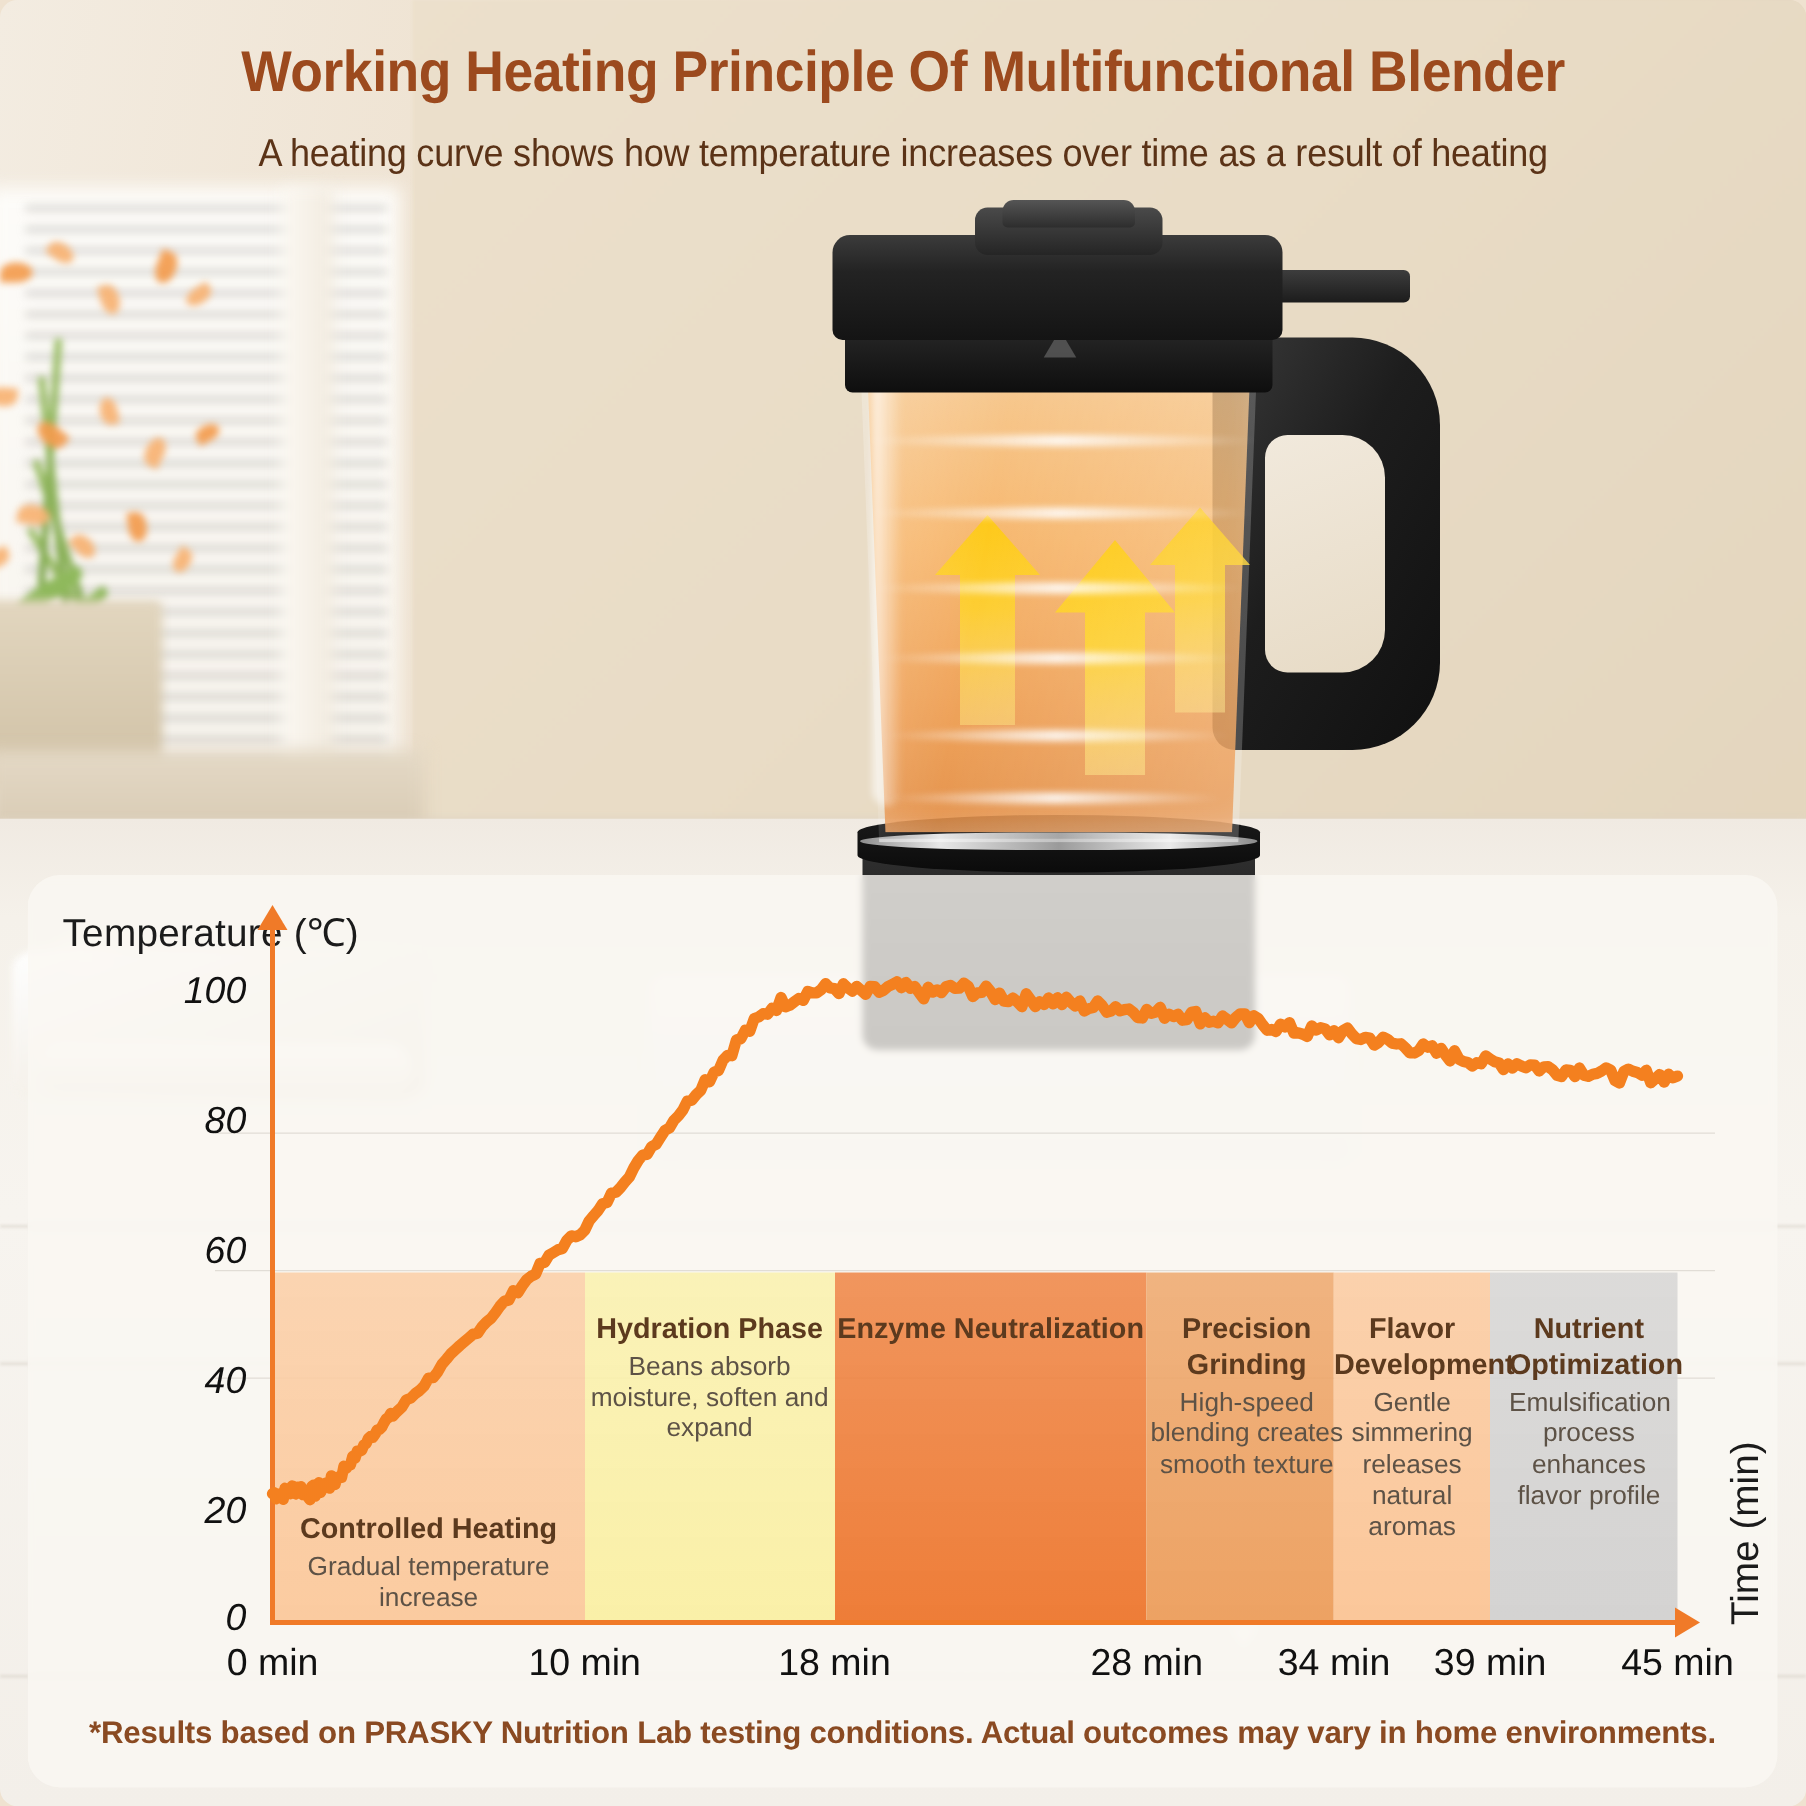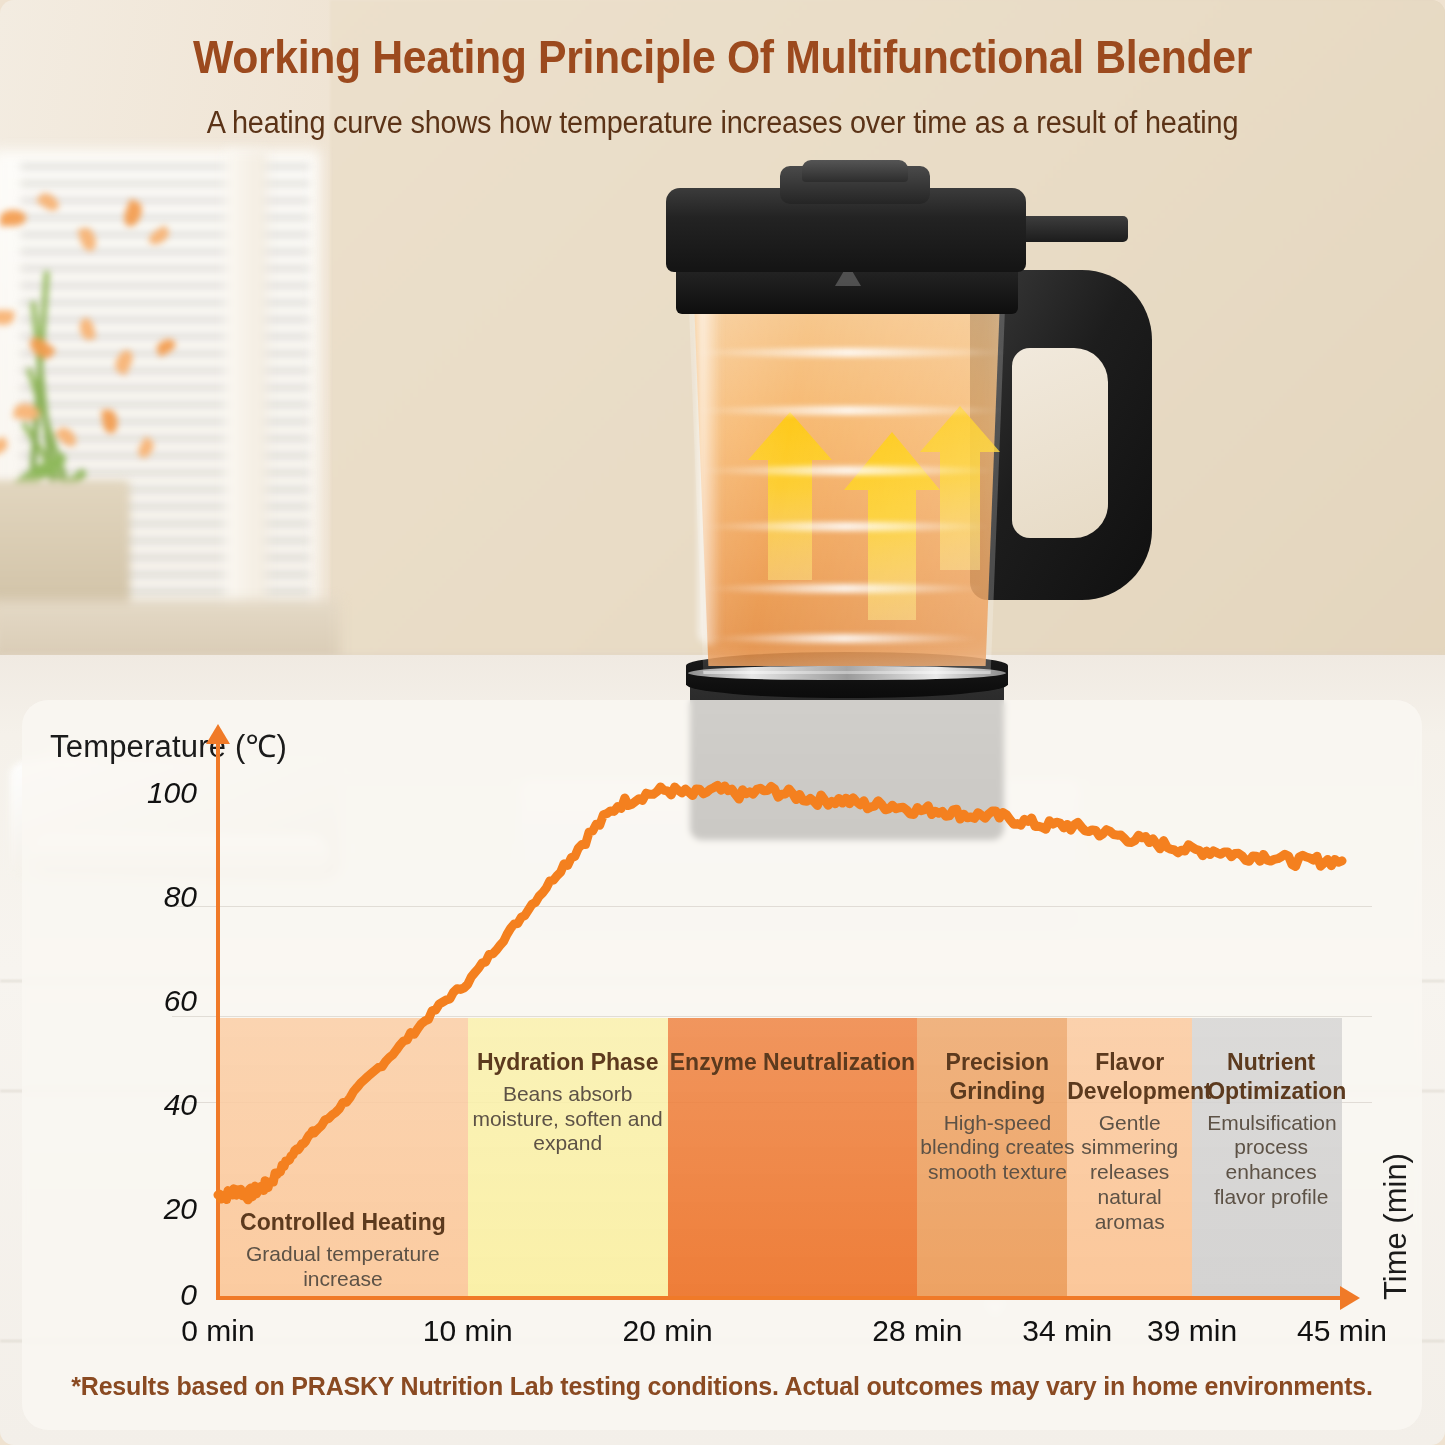--- a/index.html
+++ b/index.html
@@ -464,21 +464,21 @@
           </div>
           <div class="phase" style="left: 1170.13px; width: 128px; top: 348px; margin-left: 15px;">
             <div class="phase-title">Nutrient Optimization</div>
             <div class="phase-desc">Emulsification process enhances flavor profile</div>
           </div>
         </div>
 
       <div id="xticks">
           <div class="xtick" style="left: 121px; top: 614px;">0 min</div>
           <div class="xtick" style="left: 370.778px; top: 614px; text-align: center;">10 min</div>
-          <div class="xtick" style="left: 570.6px; top: 614px;">20 min</div>
+          <div class="xtick" style="left: 570.6px; top: 614px;">18 min</div>
           <div class="xtick" style="left: 820.378px; top: 614px;">28 min</div>
           <div class="xtick" style="left: 970.244px; top: 614px;">34 min</div>
           <div class="xtick" style="left: 1095.13px; top: 614px;">39 min</div>
           <div class="xtick" style="left: 1245px; top: 614px;">45 min</div>
         </div>
 
       <div class="timelabel" style="left:1356px;top:600px;">Time (min)</div>
 
       <div class="footnote">*Results based on PRASKY Nutrition Lab testing conditions. Actual outcomes may vary in home environments.</div>
     </div>

